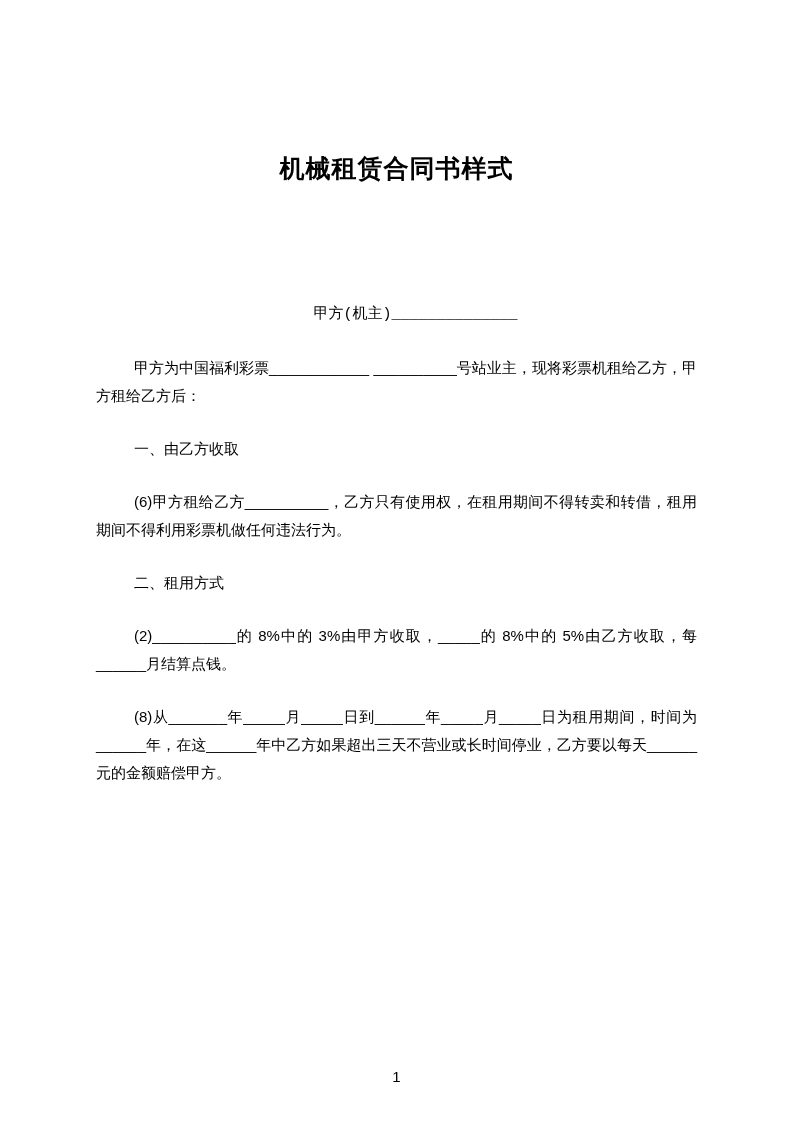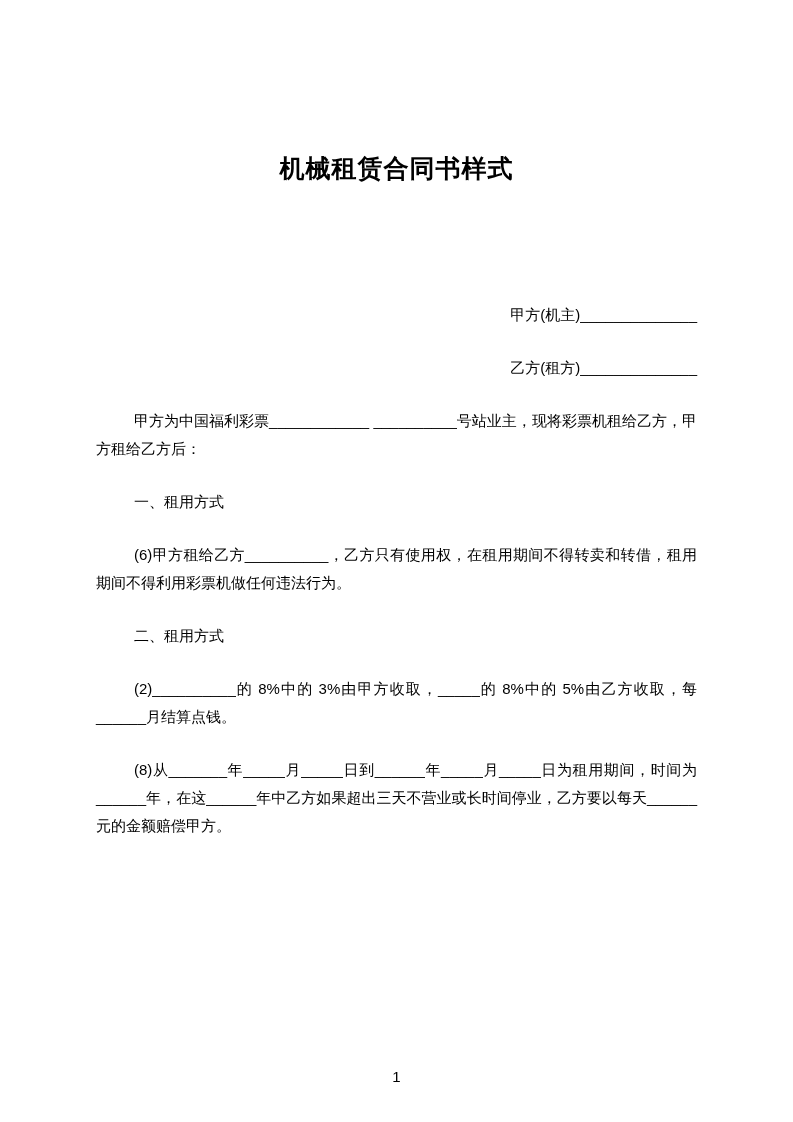--- a/index.html
+++ b/index.html
@@ -34,21 +34,22 @@
     text-align: justify;
   }
   .doc-body p.para {
     margin: 0 0 25px 0;
     text-indent: 38px;
   }
   .doc-body p.para.heading {
     text-align: left;
   }
   .doc-body p.para.fillin {
-    text-align: right;
+    text-align: center;
+    font-family: Liberation Mono, monospace;
   }
   .page-number {
     position: absolute;
     bottom: 50px;
     left: 0;
     right: 0;
     text-align: center;
     font-size: 15px;
     line-height: 20px;
     font-weight: 500;
@@ -56,23 +57,22 @@
 </style>
 </head>
 <body>
 
 <div class="page">
 
   <h1 class="doc-title">机械租赁合同书样式</h1>
 
   <div class="doc-body">
       <p class="para fillin">甲方(机主)______________</p>
-      <p class="para fillin">乙方(租方)______________</p>
       <p class="para body">甲方为中国福利彩票____________ __________号站业主，现将彩票机租给乙方，甲方租给乙方后：</p>
-      <p class="para heading">一、租用方式</p>
+      <p class="para heading">一、由乙方收取</p>
       <p class="para body">(6)甲方租给乙方__________，乙方只有使用权，在租用期间不得转卖和转借，租用期间不得利用彩票机做任何违法行为。</p>
       <p class="para heading">二、租用方式</p>
       <p class="para body">(2)__________的 8%中的 3%由甲方收取，_____的 8%中的 5%由乙方收取，每______月结算点钱。</p>
       <p class="para body">(8)从_______年_____月_____日到______年_____月_____日为租用期间，时间为______年，在这______年中乙方如果超出三天不营业或长时间停业，乙方要以每天______元的金额赔偿甲方。</p>
     </div>
 
   <div class="page-number">1</div>
 
 </div>
 

